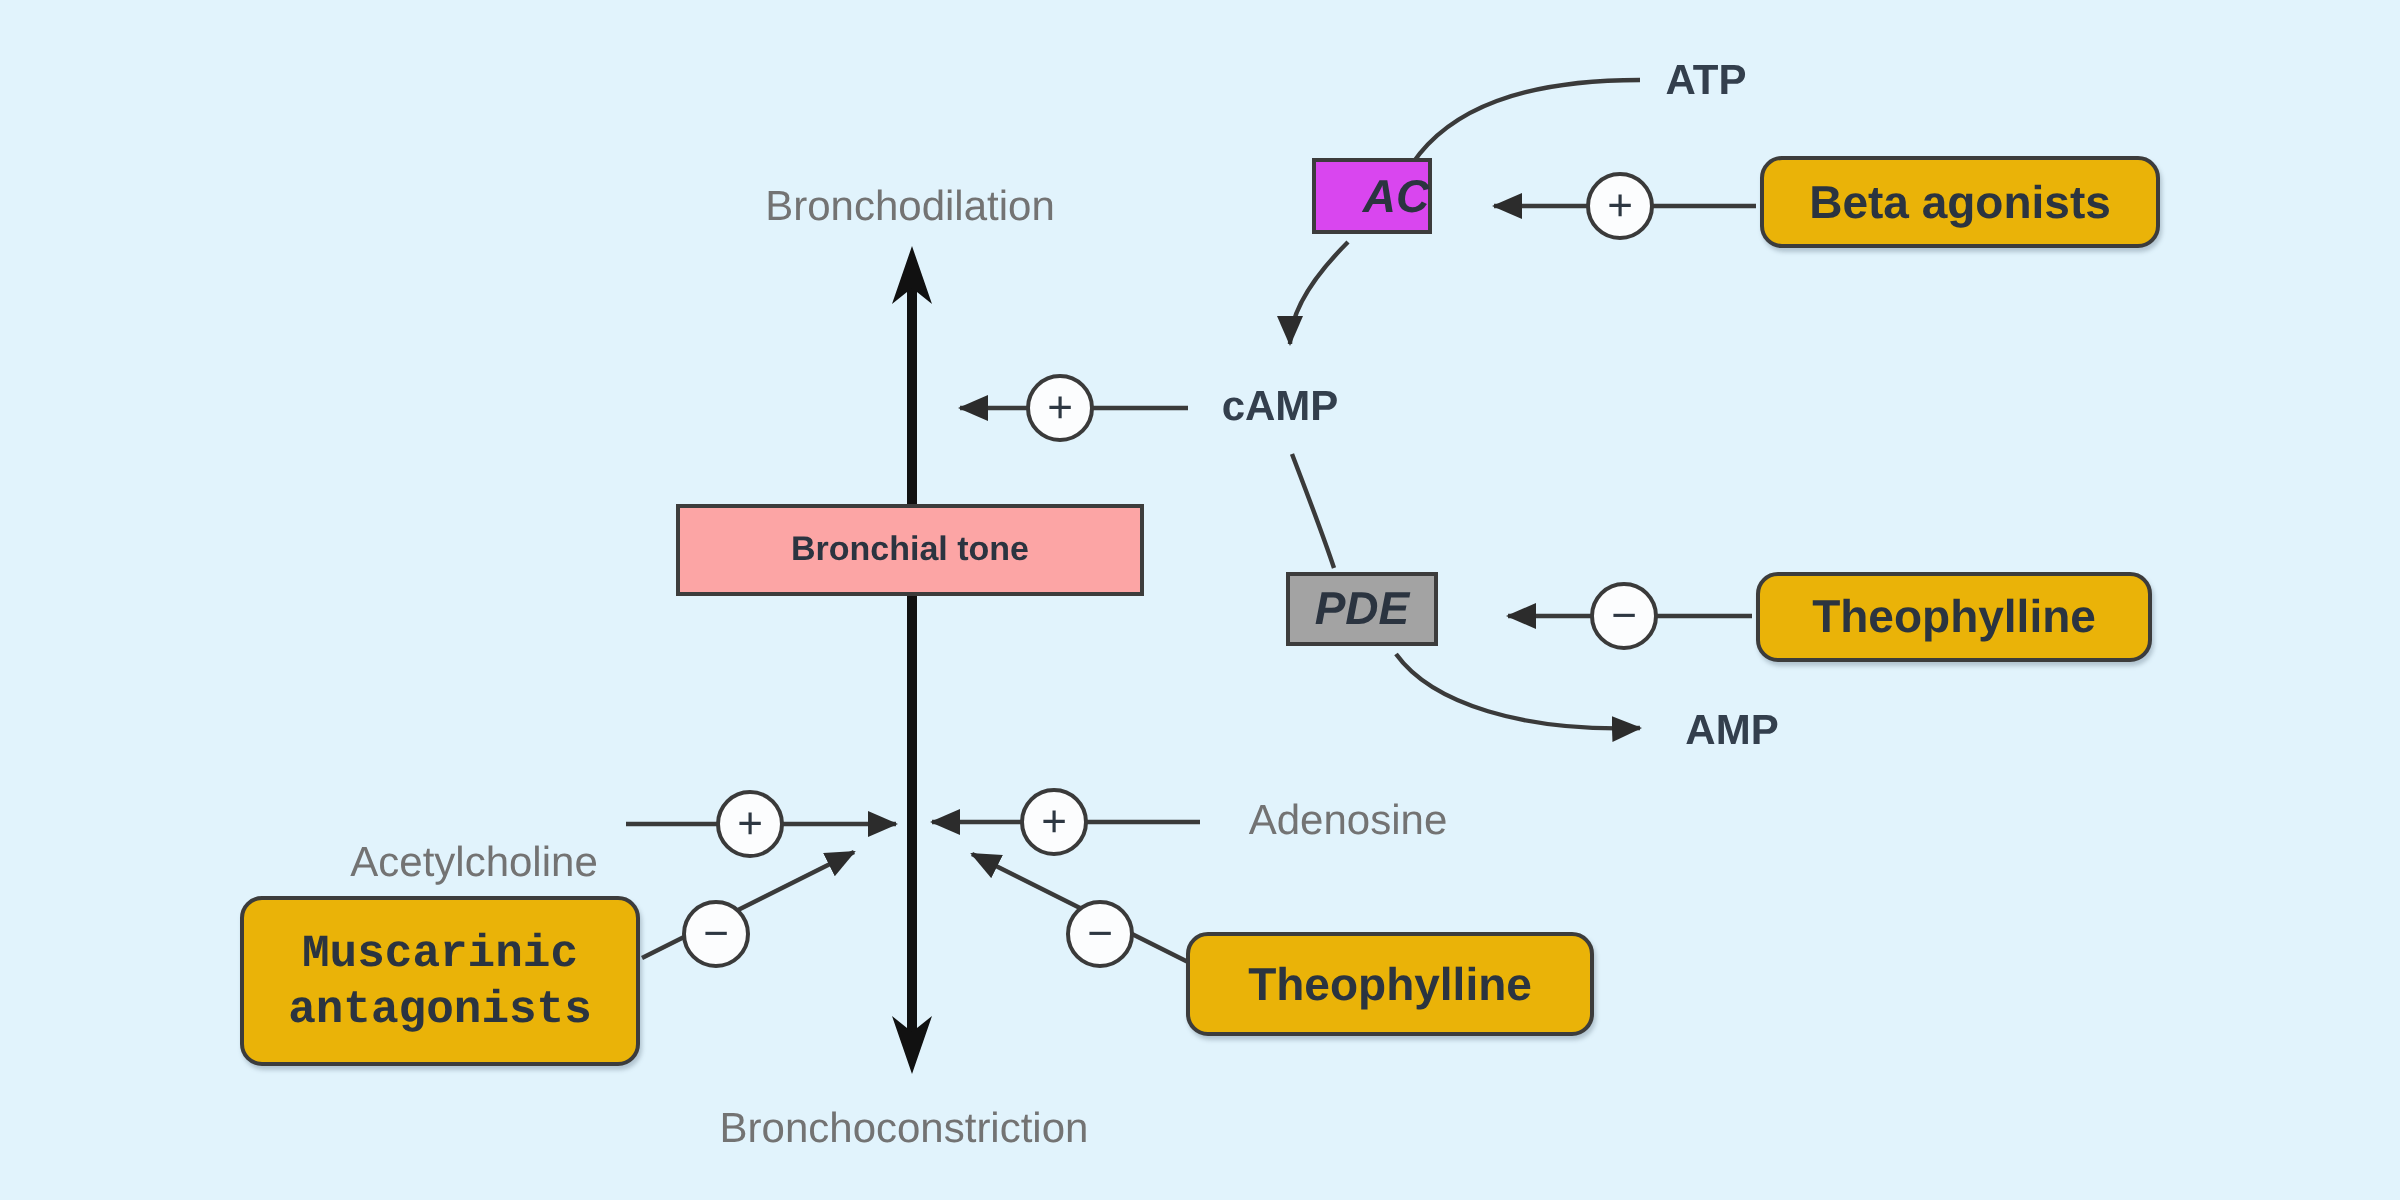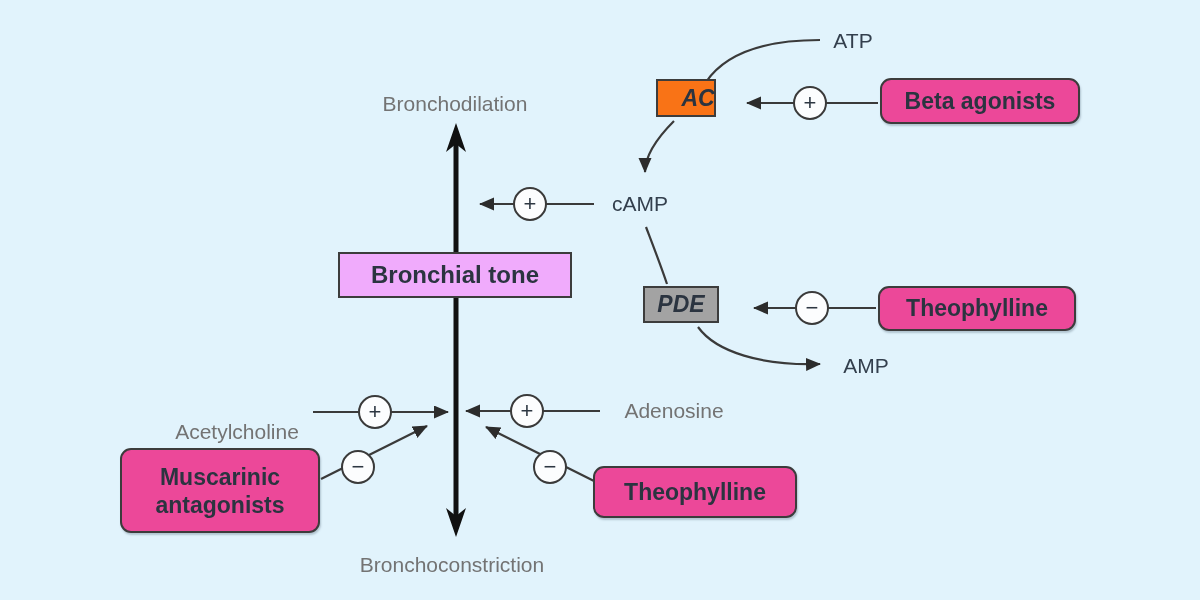--- a/index.html
+++ b/index.html
@@ -7,35 +7,35 @@
     position:relative;width:1200px;height:600px;overflow:hidden;
     background:#e1f3fc;
     font-family:"Liberation Sans", sans-serif;
     color:#36424e;
   }
   svg.connectors{position:absolute;inset:0;z-index:1;}
   .lbl{
     position:absolute;transform:translate(-50%,-50%);
     font-size:21px;font-weight:500;color:#737373;white-space:nowrap;z-index:2;
   }
-  .lbl.bold{font-weight:normal;color:#333f4d;text-align:center;}
+  .lbl.bold{font-weight:bold;color:#333f4d;text-align:center;}
   .box{
     position:absolute;z-index:2;display:flex;align-items:center;justify-content:center;
     border:2px solid #3c3c3c;box-sizing:border-box;
     font-weight:bold;color:#2b3440;white-space:nowrap;
   }
   .box.rounded{
-    background:#ec4899;border-radius:11px;font-size:23px;
+    background:#eab308;border-radius:11px;font-size:23px;
     box-shadow:1px 2px 2px rgba(90,110,125,.35);
   }
   .box.square{font-size:23px;font-style:italic;}
-  .box.tone{background:#f0abfc;font-size:24px;}
-  .box.ac{background:#f97316;padding-left:24px;}
+  .box.tone{background:#fca5a5;font-size:17px;}
+  .box.ac{background:#d946ef;padding-left:24px;}
   .box.pde{background:#a3a3a3;}
-  .box.musc{flex-direction:column;line-height:28px;font-size:23px;}
+  .box.musc{flex-direction:column;line-height:28px;font-size:23px;font-family:Liberation Mono, monospace;}
   .sign{
     position:absolute;z-index:3;width:34px;height:34px;border-radius:50%;
     background:#fcfdfe;border:2px solid #3a3a3a;box-sizing:border-box;
     display:flex;align-items:center;justify-content:center;
     font-size:22px;color:#2d3742;transform:translate(-50%,-50%);
   }
 </style>
 </head>
 <body>
 

